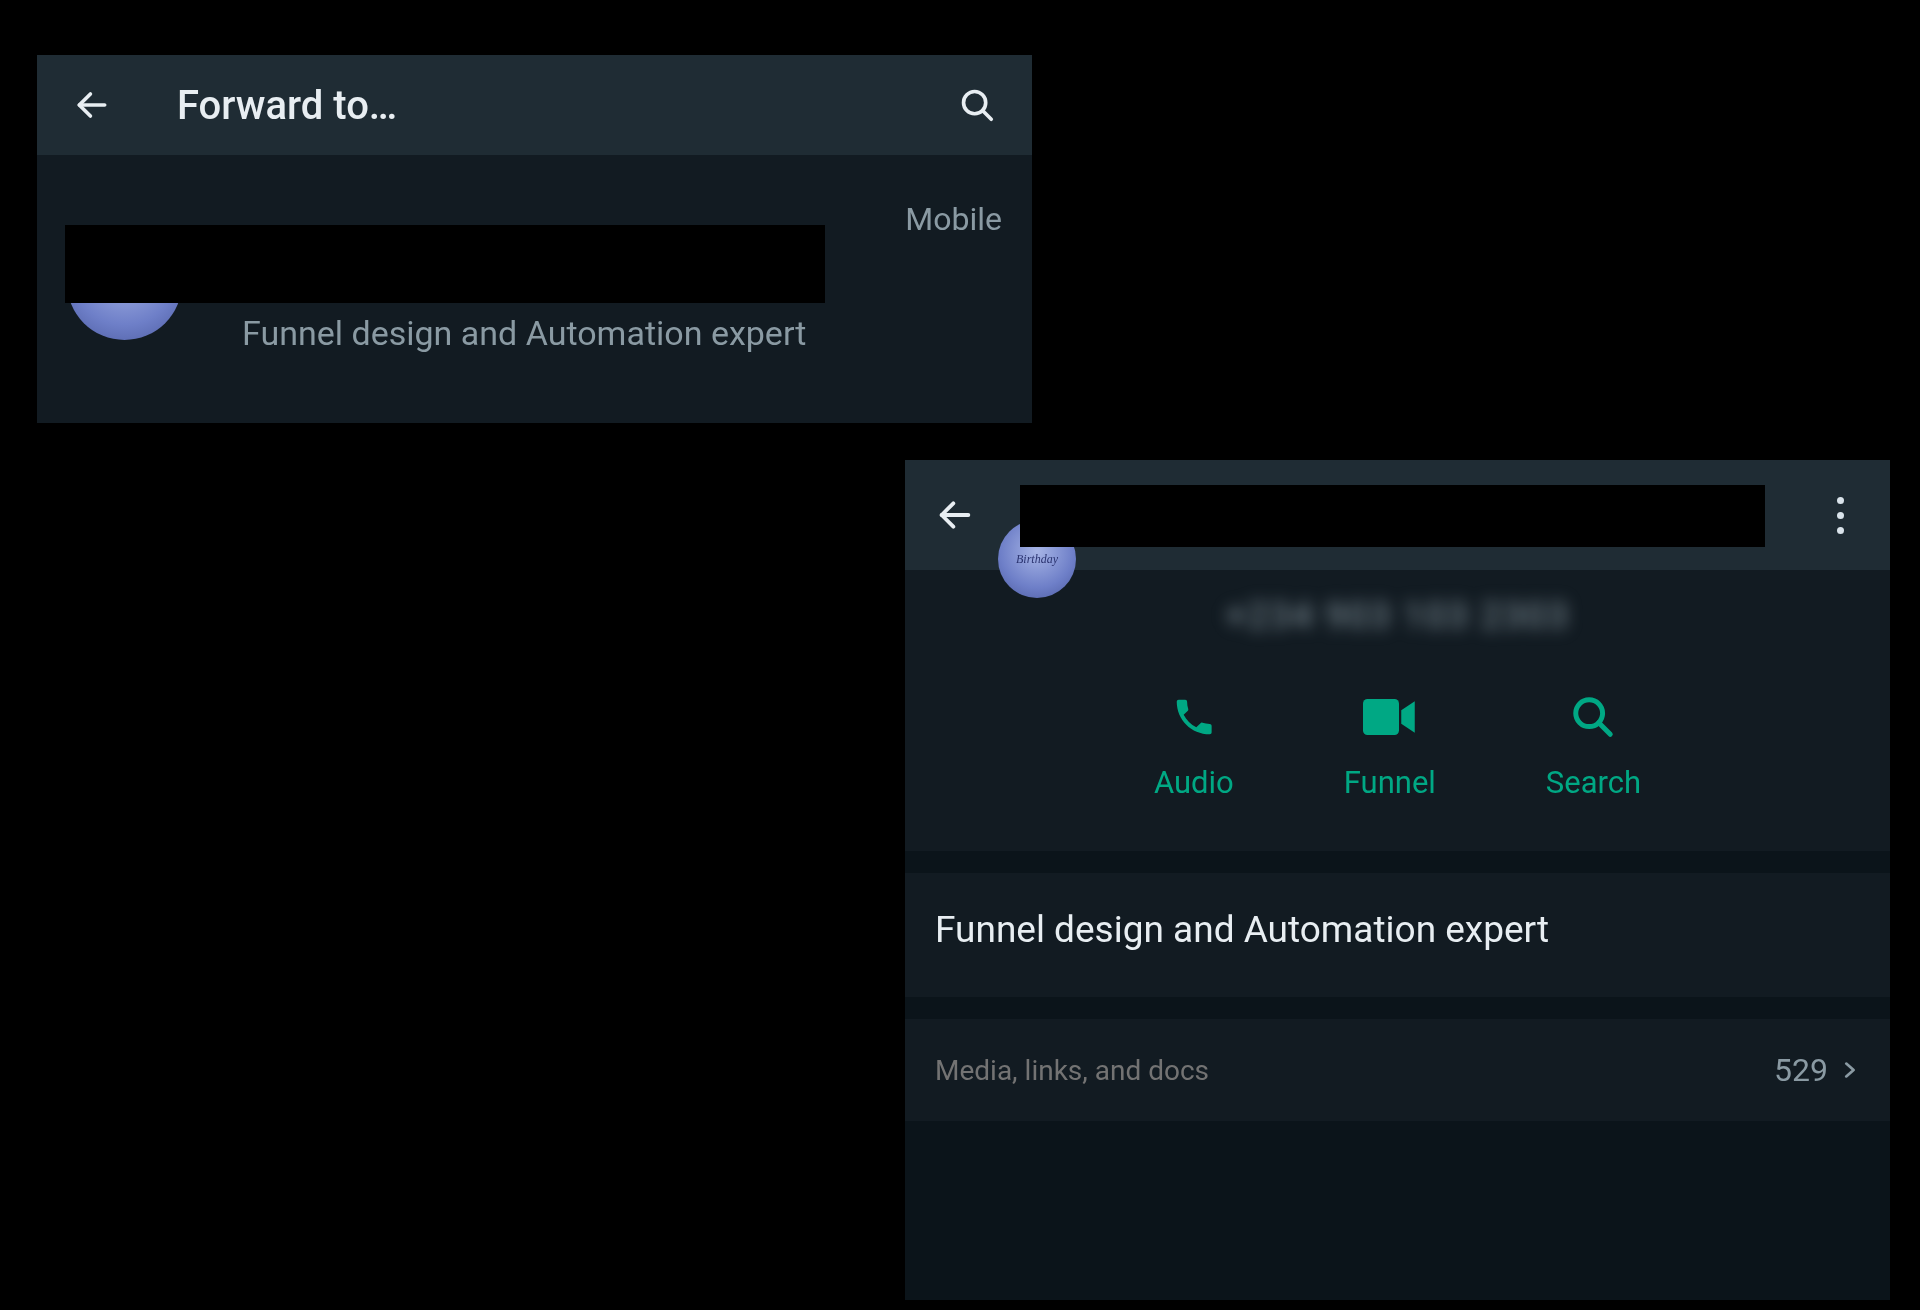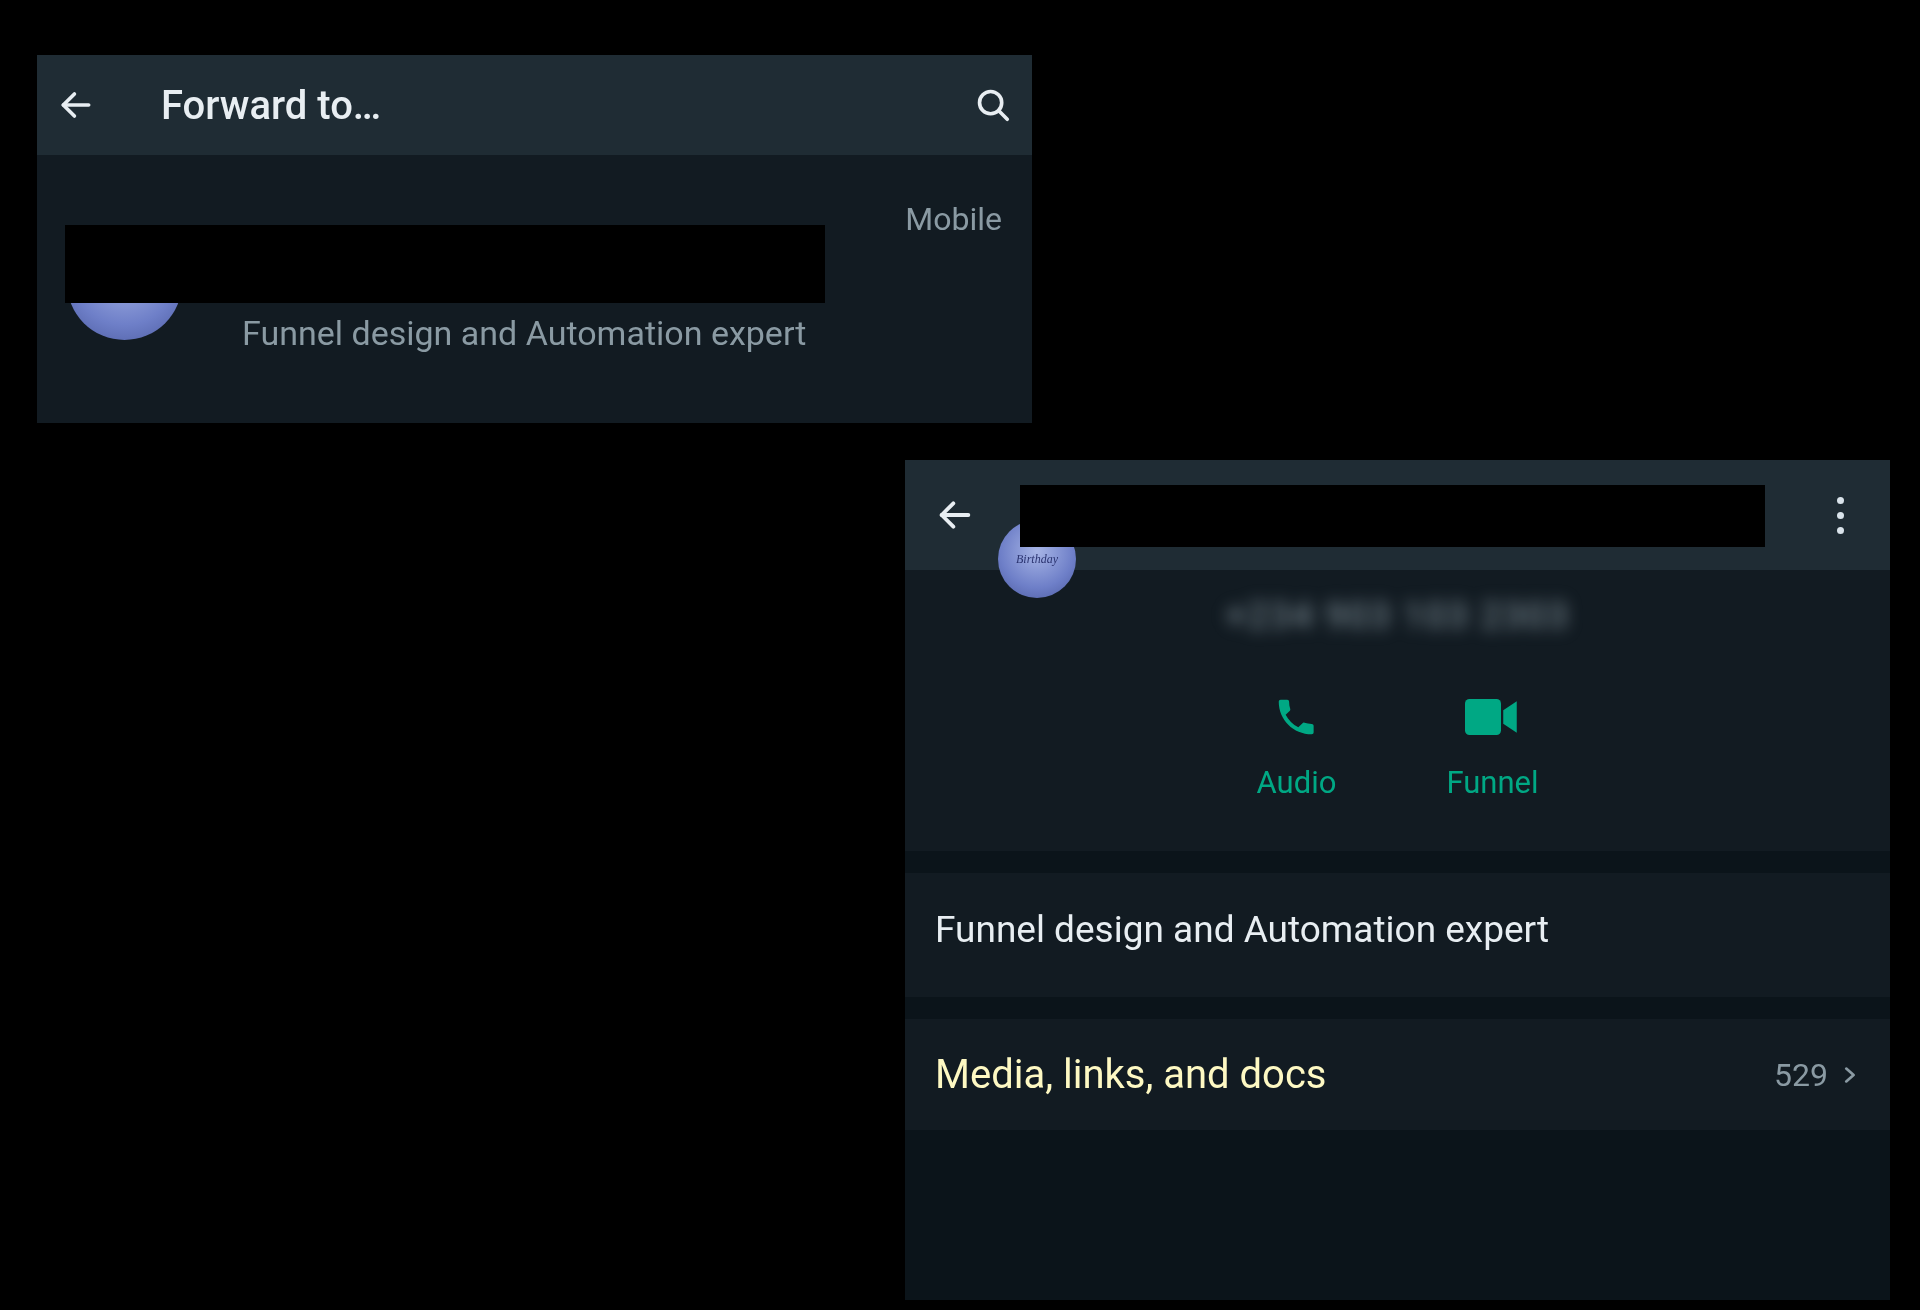--- a/index.html
+++ b/index.html
@@ -23,21 +23,21 @@
       top: 55px;
       width: 995px;
       height: 368px;
       background: #121b22;
     }
     .panel-forward-header {
       height: 100px;
       background: #1f2c34;
       display: flex;
       align-items: center;
-      padding: 0 14px;
+      padding: 0 30px;
     }
     .back-btn-1 {
       width: 50px;
       height: 50px;
       display: flex;
       align-items: center;
       justify-content: center;
       cursor: pointer;
     }
     .forward-title {
@@ -244,22 +244,22 @@
 
     .media-section {
       background: #121b22;
       padding: 32px 30px;
       display: flex;
       align-items: center;
       justify-content: space-between;
       cursor: pointer;
     }
     .media-label {
-      color: #fef9c3;
-      font-size: 40px;
+      color: #737373;
+      font-size: 28px;
     }
     .media-right {
       display: flex;
       align-items: center;
       gap: 10px;
       color: #8a9aa3;
       font-size: 32px;
     }
   </style>
 </head>
@@ -326,20 +326,29 @@
       </div>
       <div class="action-item">
         <div class="action-icon-wrap">
           <svg width="54" height="40" viewBox="0 0 24 16" fill="#00a884">
             <rect x="0" y="0" width="16" height="16" rx="2"></rect>
             <path d="M17 5l6-4v14l-6-4z"></path>
           </svg>
         </div>
         <div class="action-label">Funnel</div>
       </div>
+      <div class="action-item">
+        <div class="action-icon-wrap">
+          <svg width="46" height="46" viewBox="0 0 24 24" fill="none" stroke="#00a884" stroke-width="2.6" stroke-linecap="round">
+            <circle cx="10" cy="10" r="7"></circle>
+            <line x1="21" y1="21" x2="15" y2="15"></line>
+          </svg>
+        </div>
+        <div class="action-label">Search</div>
+      </div>
     </div>
   </div>
 
   <div class="gap-divider"></div>
 
   <div class="about-section">
     <div class="about-text">Funnel design and Automation expert</div>
   </div>
 
   <div class="gap-divider"></div>

